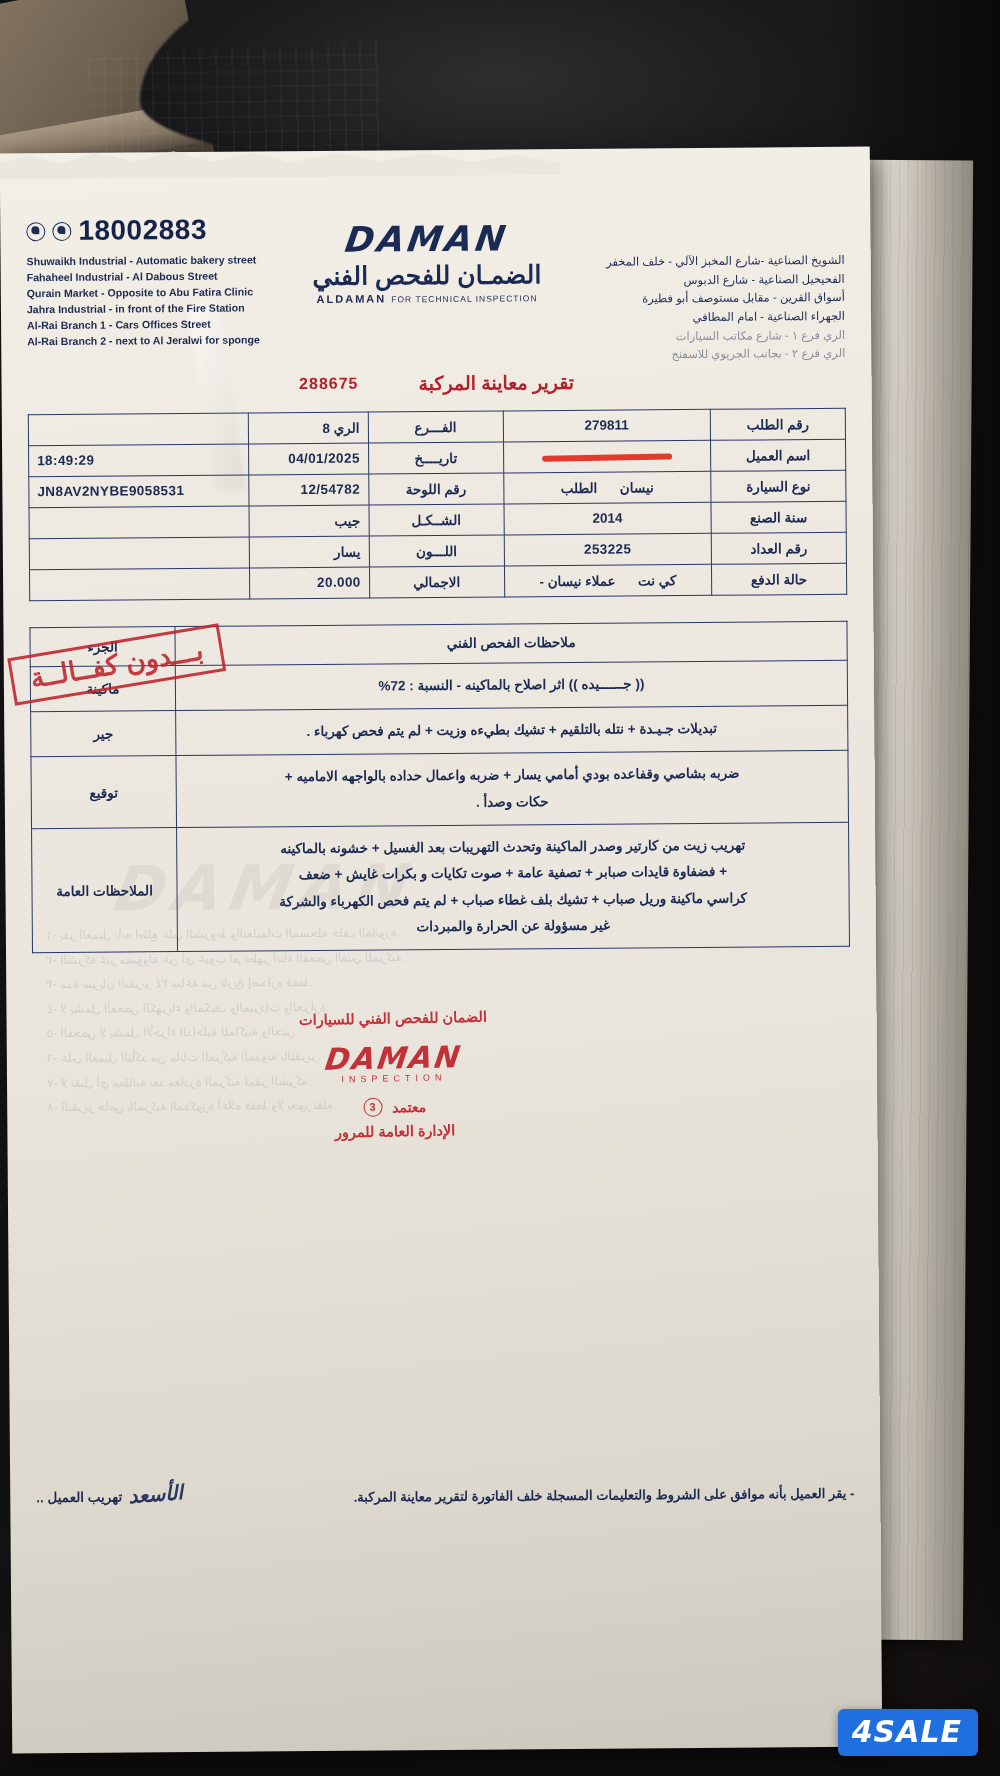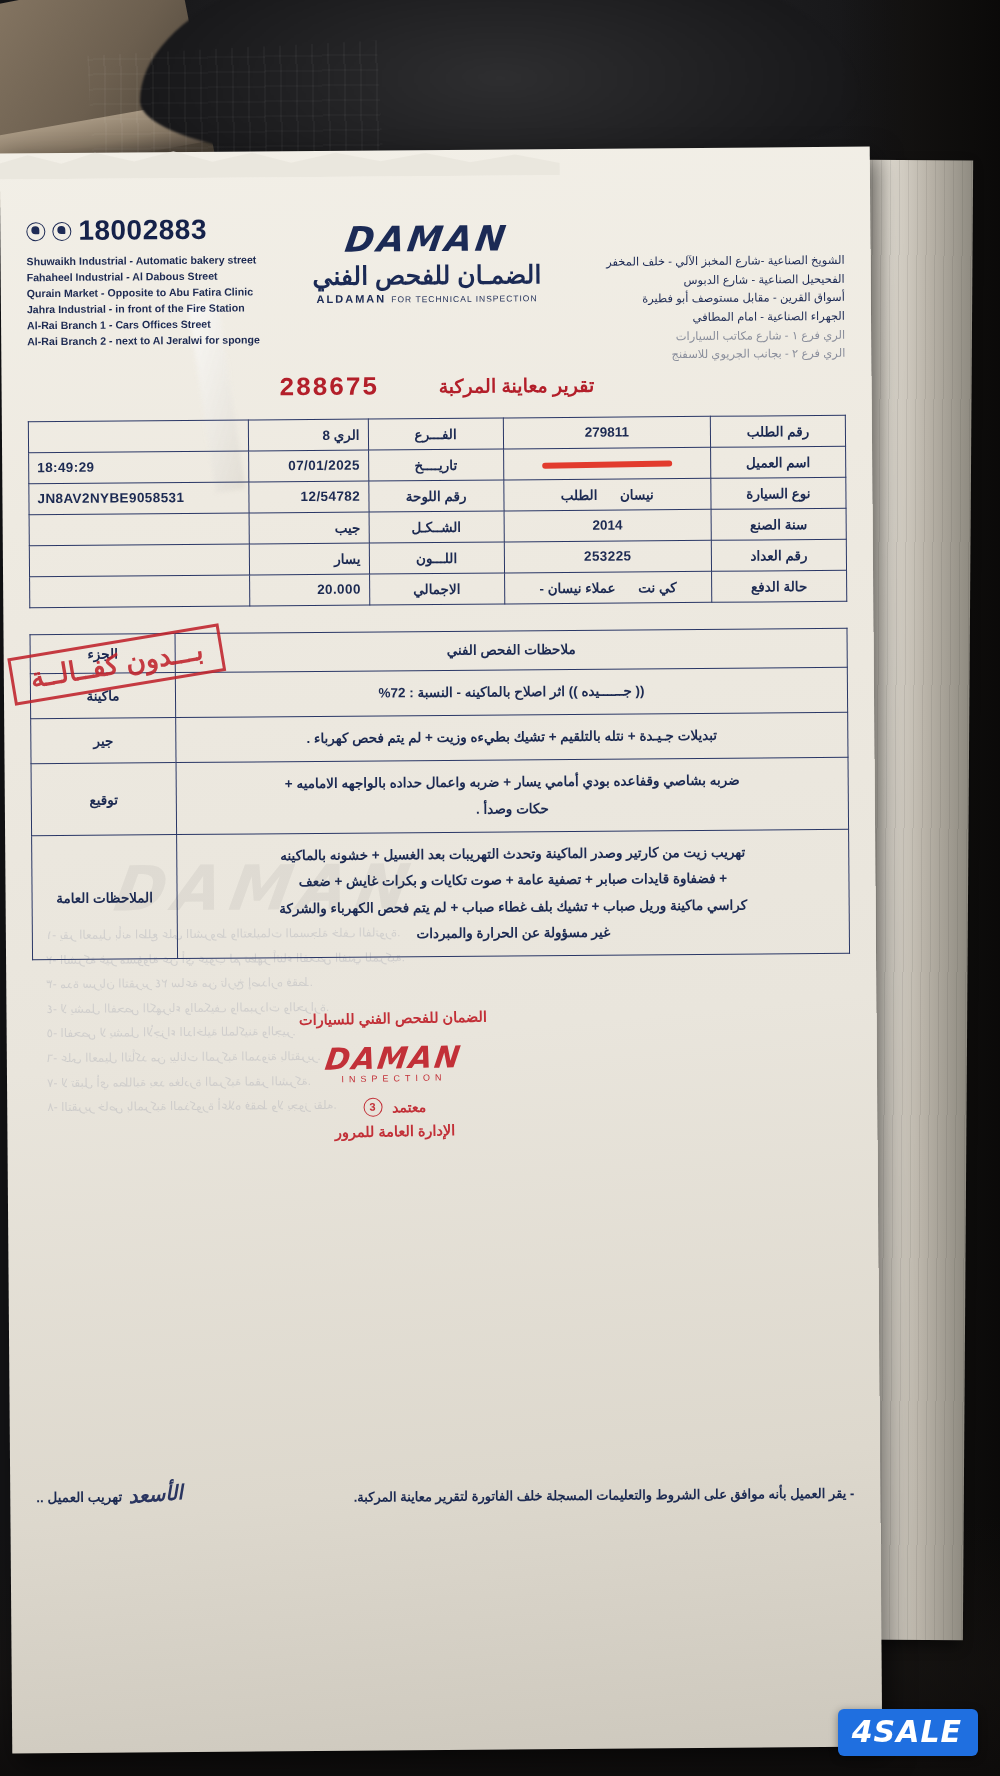--- a/index.html
+++ b/index.html
@@ -218,23 +218,23 @@
     direction: rtl;
   }
   .report-title {
     color: #b31f2a;
     font-weight: 700;
     font-size: 19px;
   }
   .report-no {
     color: #b31f2a;
     font-weight: 700;
-    font-size: 26px;
+    font-size: 16px;
     letter-spacing: 1px;
-    font-family: Liberation Mono, monospace;
+    font-family: Liberation Sans, sans-serif;
   }
 
   
   table {
     border-collapse: collapse;
     width: 100%;
     direction: rtl;
   }
   .info-table {
     margin-top: 16px;
@@ -492,21 +492,21 @@
           <td class="lbl">رقم الطلب</td>
           <td class="val">279811</td>
           <td class="lbl">الفـــرع</td>
           <td class="val val-r">الري 8</td>
           <td class="val val-l mono"></td>
         </tr>
         <tr>
           <td class="lbl">اسم العميل</td>
           <td class="val"><span class="redacted"></span></td>
           <td class="lbl">تاريــــخ</td>
-          <td class="val val-r mono">07/01/2025</td>
+          <td class="val val-r mono">04/01/2025</td>
           <td class="val val-l mono">18:49:29</td>
         </tr>
         <tr>
           <td class="lbl">نوع السيارة</td>
           <td class="val">
             <span>نيسان</span>
             &nbsp;&nbsp;&nbsp;&nbsp;
             <span>الطلب</span>
           </td>
           <td class="lbl">رقم اللوحة</td>

